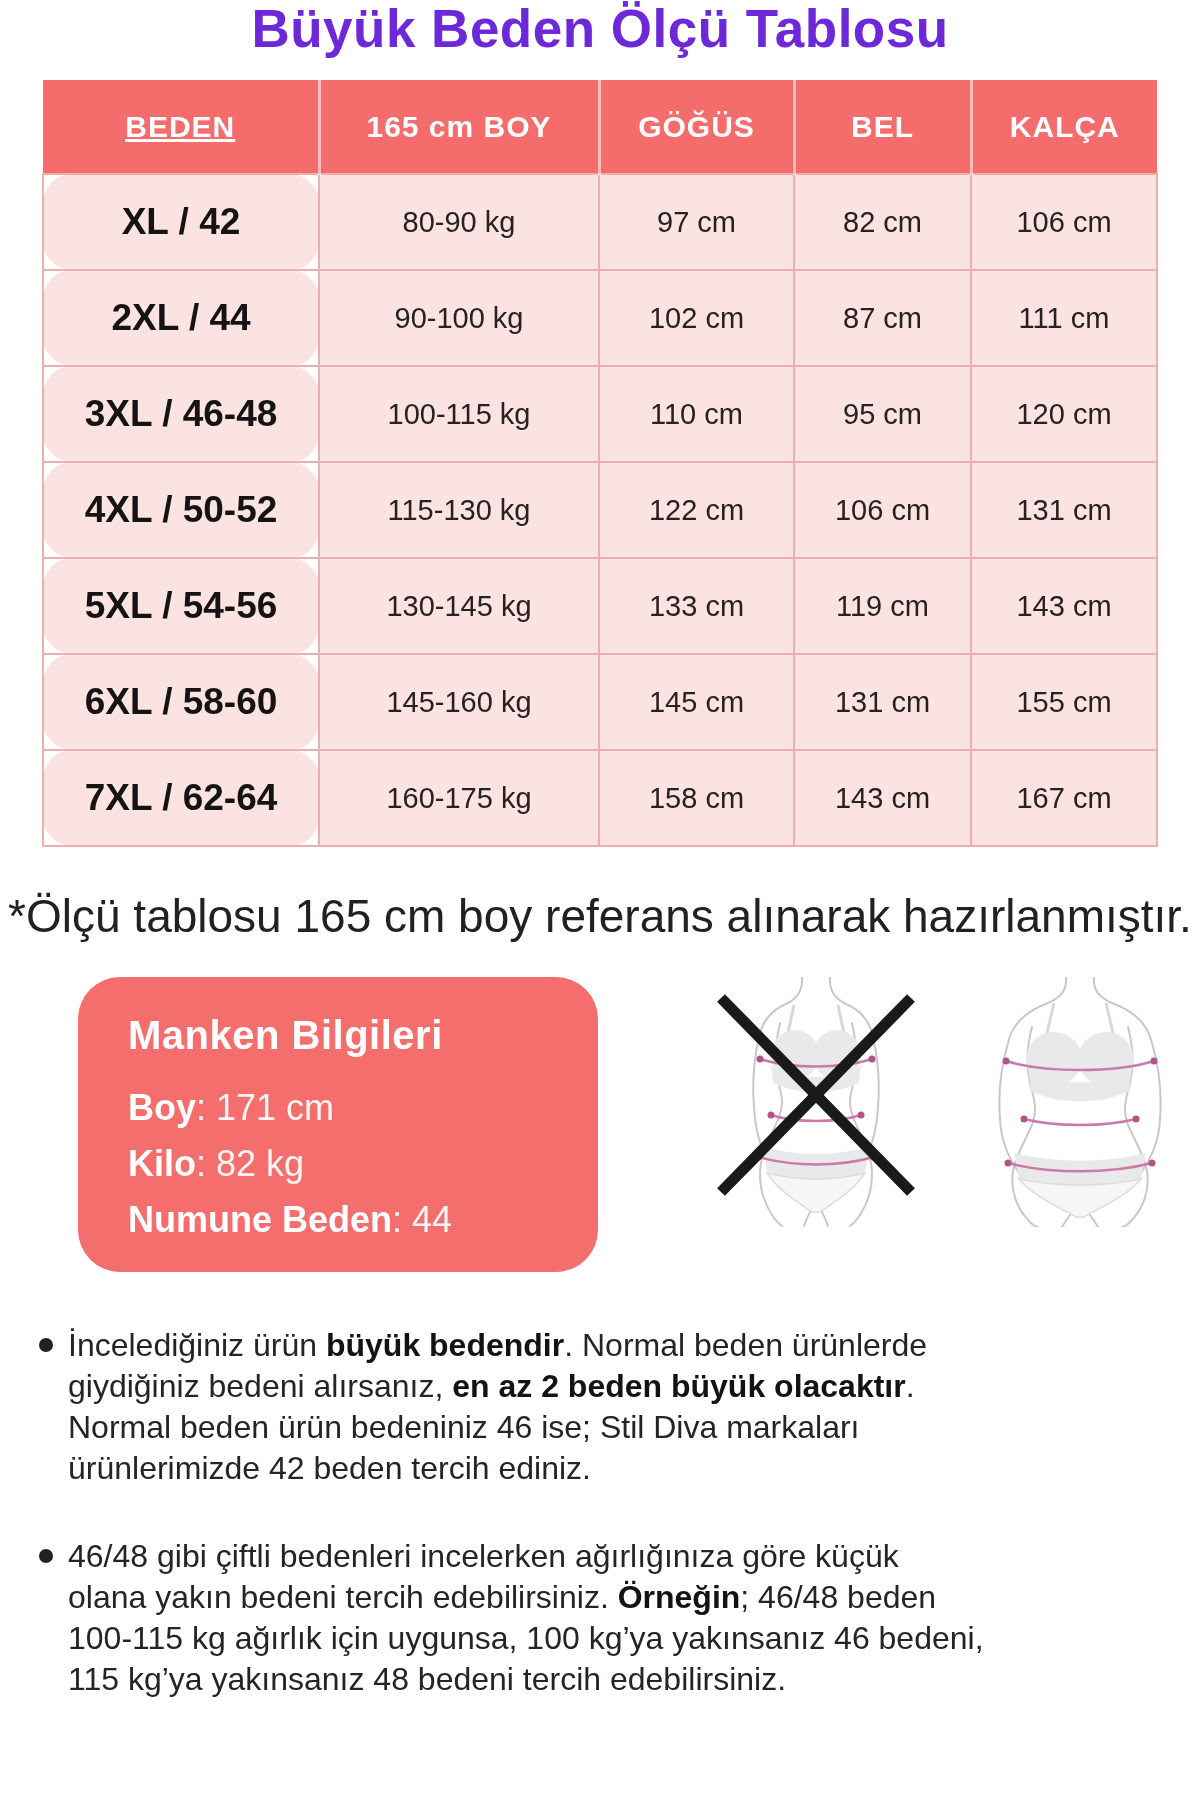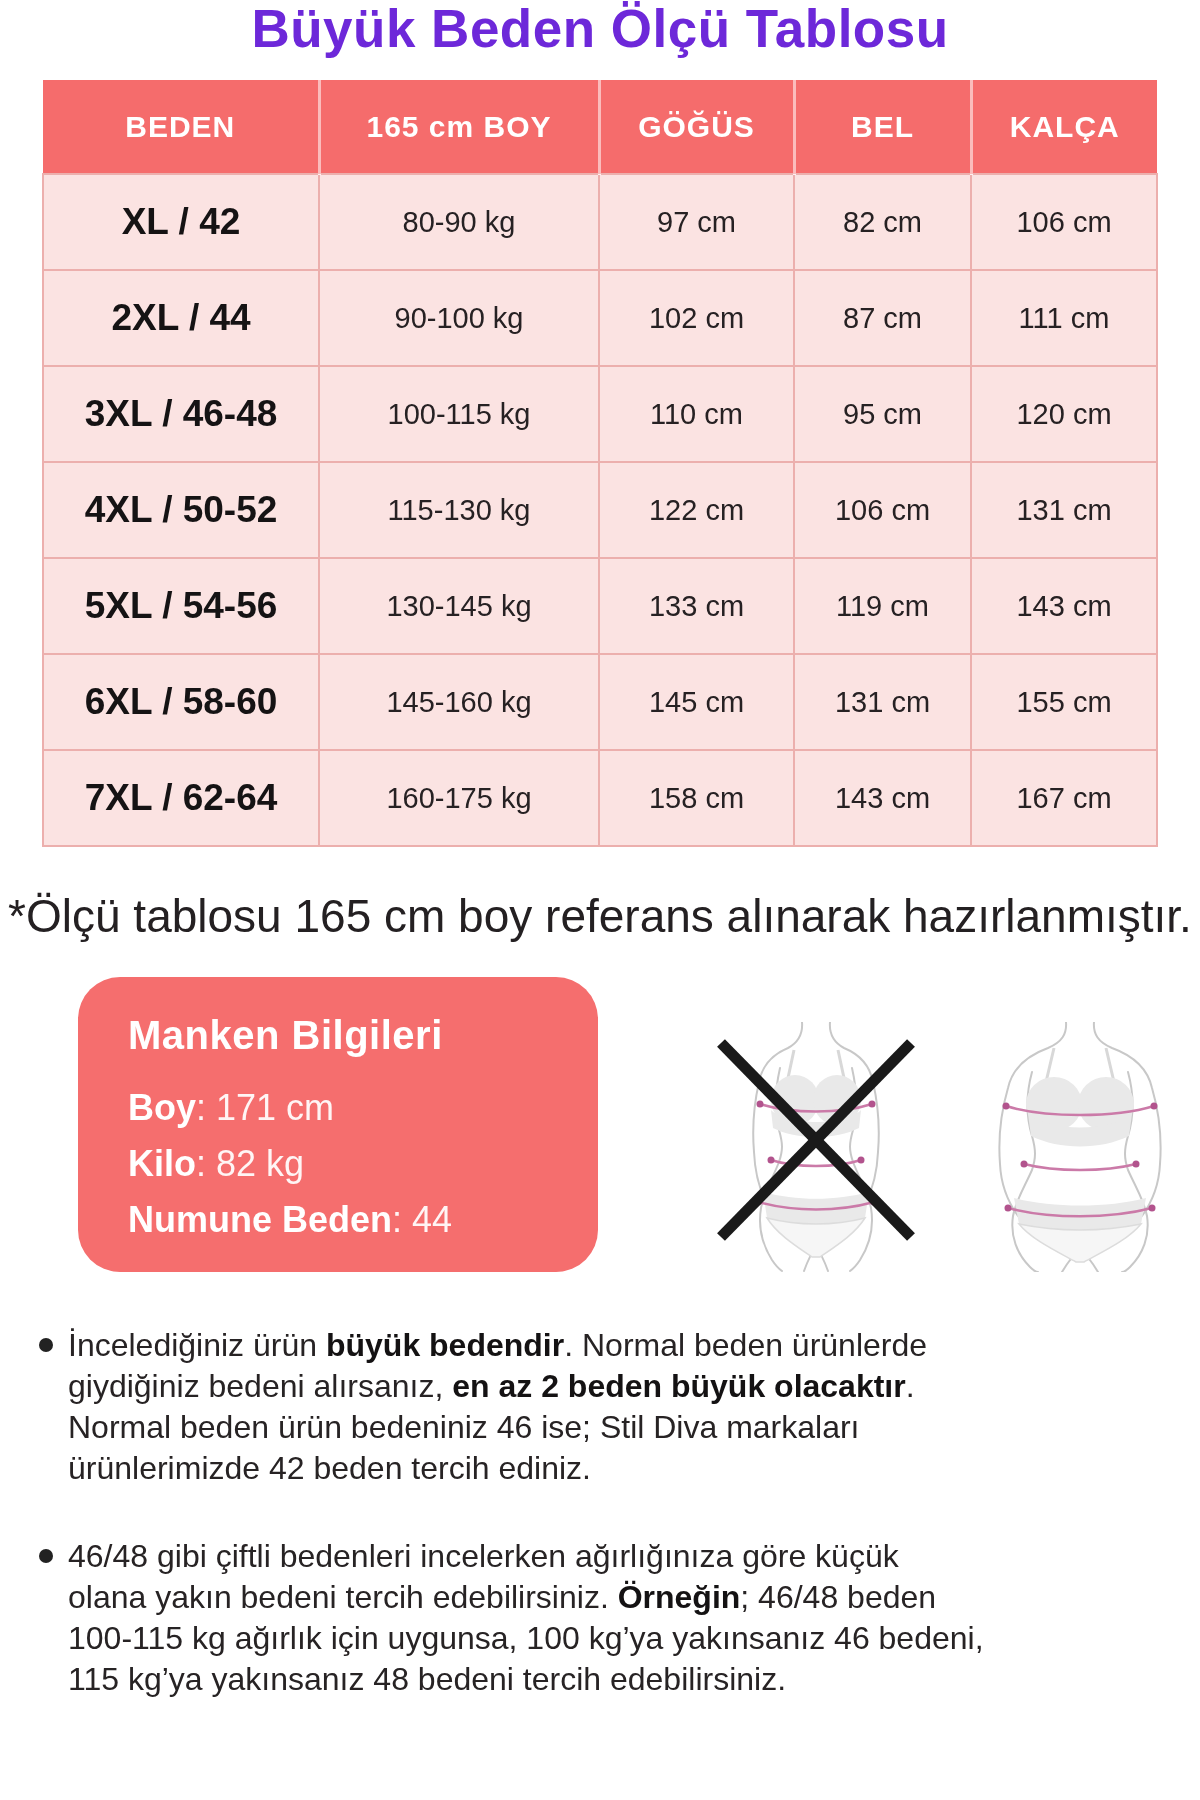--- a/index.html
+++ b/index.html
@@ -26,35 +26,35 @@
   .size-table col.c1{width:280px;}
   .size-table col.c2{width:195px;}
   .size-table col.c3{width:177px;}
   .size-table col.c4{width:186px;}
   .size-table th{
     background:#f56c6c;color:#fff;height:91px;
     font-size:30px;font-weight:700;letter-spacing:1px;
     border-left:3px solid rgba(255,255,255,.55);
     text-align:center;vertical-align:middle;
   }
-  .size-table th:first-child{border-left:none;}
+  .size-table th:first-child{border-left:none;text-decoration:underline;}
   .size-table td{
     background:#fbe3e2;height:92px;text-align:center;vertical-align:middle;
     font-size:29px;color:#262123;border:2px solid #ecafad;
   }
-  .size-table td:first-child{font-weight:800;font-size:37px;color:#151314;}
+  .size-table td:first-child{font-weight:800;font-size:37px;color:#151314;border-radius:29px;}
 
   
   .footnote{
     margin-top:42px;text-align:center;
     font-size:46px;color:#242022;
   }
 
   
-  .middle{display:flex;align-items:flex-end;margin:34px 0 0 55px;padding-left:23px;}
+  .middle{display:flex;align-items:flex-start;margin:34px 0 0 55px;padding-left:23px;}
   .model-box{
     box-sizing:border-box;width:520px;height:295px;
     background:#f56e6e;border-radius:42px;color:#ffffff;
     padding:36px 20px 0 50px;
   }
   .model-box h2{margin:0;font-size:40px;font-weight:800;letter-spacing:.5px;}
   .model-fields{margin-top:22px;}
   .mfield{font-size:36px;line-height:56px;white-space:nowrap;}
   .mfield b{font-weight:800;}
   .mfield span{font-weight:400;color:rgba(255,255,255,.93);}

